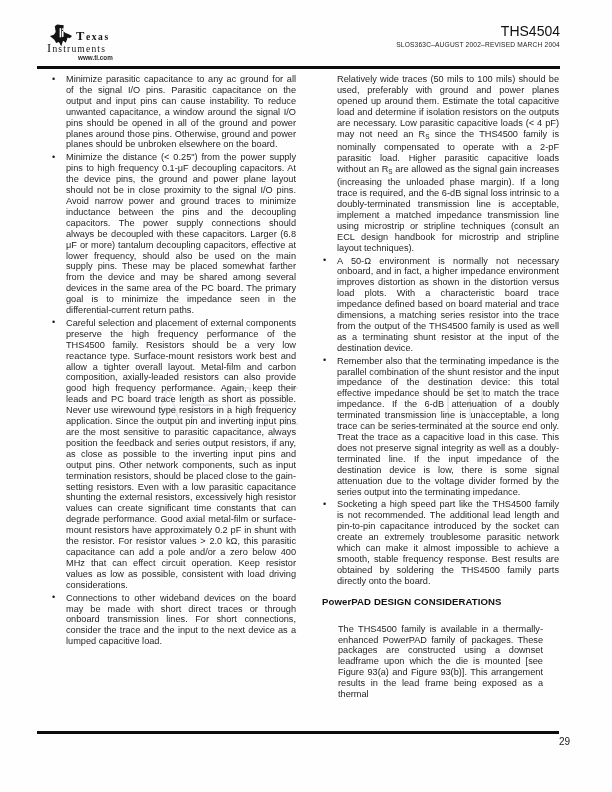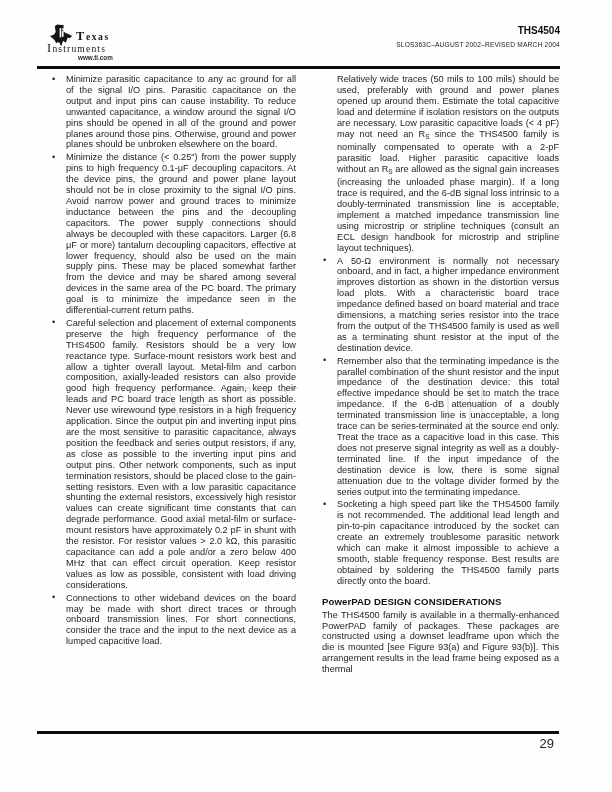--- a/index.html
+++ b/index.html
@@ -16,39 +16,39 @@
     font-size:9.5px; letter-spacing:1.6px; color:#141414;
   }
   .logo-l2 {
     position:absolute; left:0px; top:17px;
     font-family:"Liberation Serif", serif; font-weight:normal;
     font-size:9.5px; letter-spacing:1.2px; color:#141414;
   }
   .logo-l1::first-letter, .logo-l2::first-letter { font-size:12.5px; }
   .logo-url { position:absolute; left:31px; top:30px; font-size:6.3px; font-weight:bold; color:#2a2a2a; }
   .head-right { position:absolute; right:52px; top:25px; text-align:right; }
-  .part-number { font-size:10px; font-weight:bold; line-height:12.5px; color:#0e0e0e; }
+  .part-number { font-size:14px; font-weight:normal; line-height:12.5px; color:#0e0e0e; }
   .doc-line { margin-top:3px; font-size:6.6px; letter-spacing:0.2px; color:#1b1b1b; }
   .rule { position:absolute; left:37px; width:523px; height:3.3px; background:#0c0c0c; }
   .header-rule { top:66px; }
   .footer-rule { top:731px; width:522px; }
-  .page-number { position:absolute; right:58px; top:736px; font-size:13px; color:#222; }
+  .page-number { position:absolute; right:42px; top:736px; font-size:10px; color:#222; }
   
   .col { position:absolute; top:74px; font-size:9.2px; line-height:10.9px; }
   .col-left  { left:47px;  width:249px; }
   .col-right { left:318px; width:241px; }
   .bullet-item { position:relative; padding-left:19px; margin:0 0 2px 0; text-align:justify; }
   .bullet-item .marker { position:absolute; left:5px; top:-0.5px; }
   .cont-para { padding-left:19px; margin:0 0 2px 0; text-align:justify; }
   .sub { font-size:6.4px; vertical-align:-1.5px; }
   .section-heading {
-    margin:10px 0 2px 0; padding-left:4px;
+    margin:10px 0 8px 0; padding-left:4px;
     font-size:9.6px; font-weight:bold; color:#121212; letter-spacing:0.1px;
   }
-  .body-para { margin:0; padding-left:4px; text-align:justify; }
+  .body-para { margin:16px; padding-left:4px; text-align:justify; }
   
   .watermark { position:absolute; left:148px; top:380px; opacity:0.5; pointer-events:none; }
 </style>
 </head>
 <body>
 
 <div class="page">
 
   <div class="logo">
     <svg class="logo-icon" width="24" height="23" viewBox="0 0 100 100">

